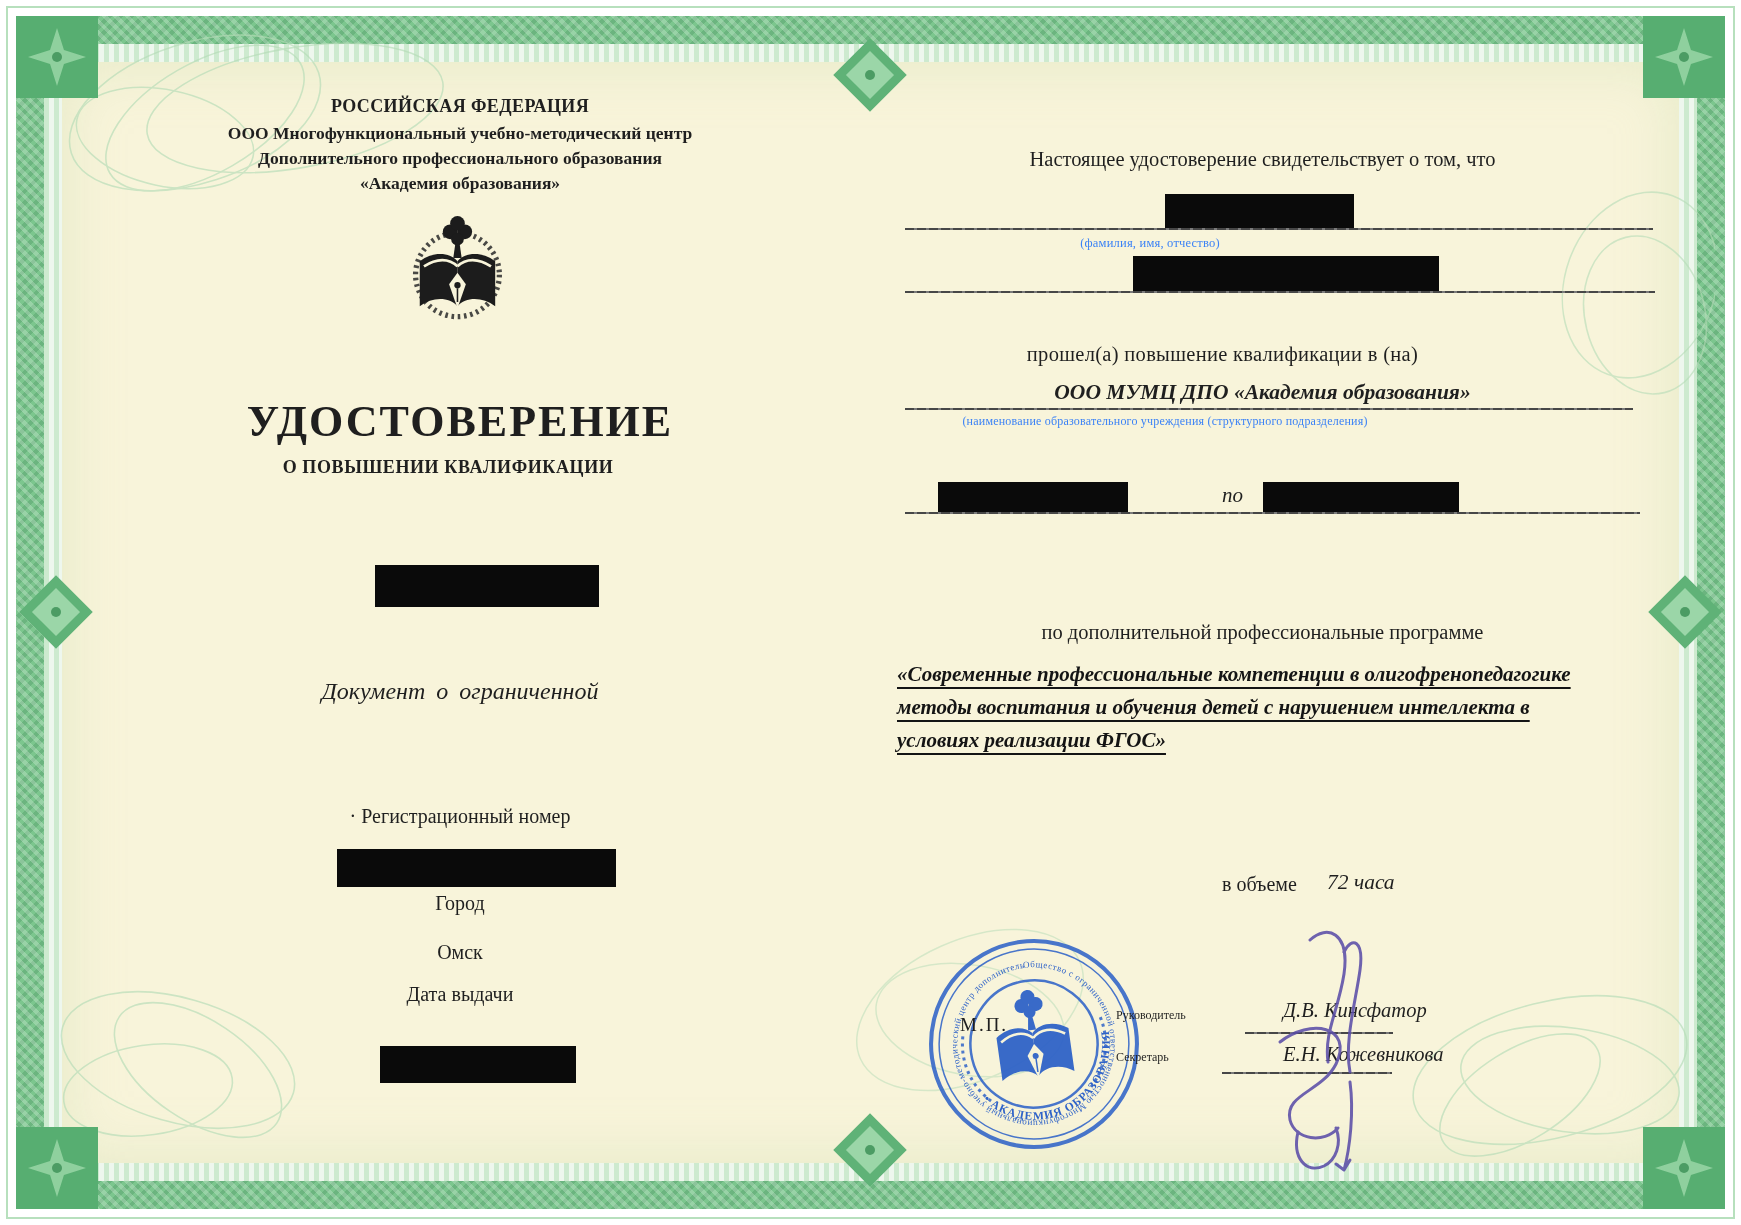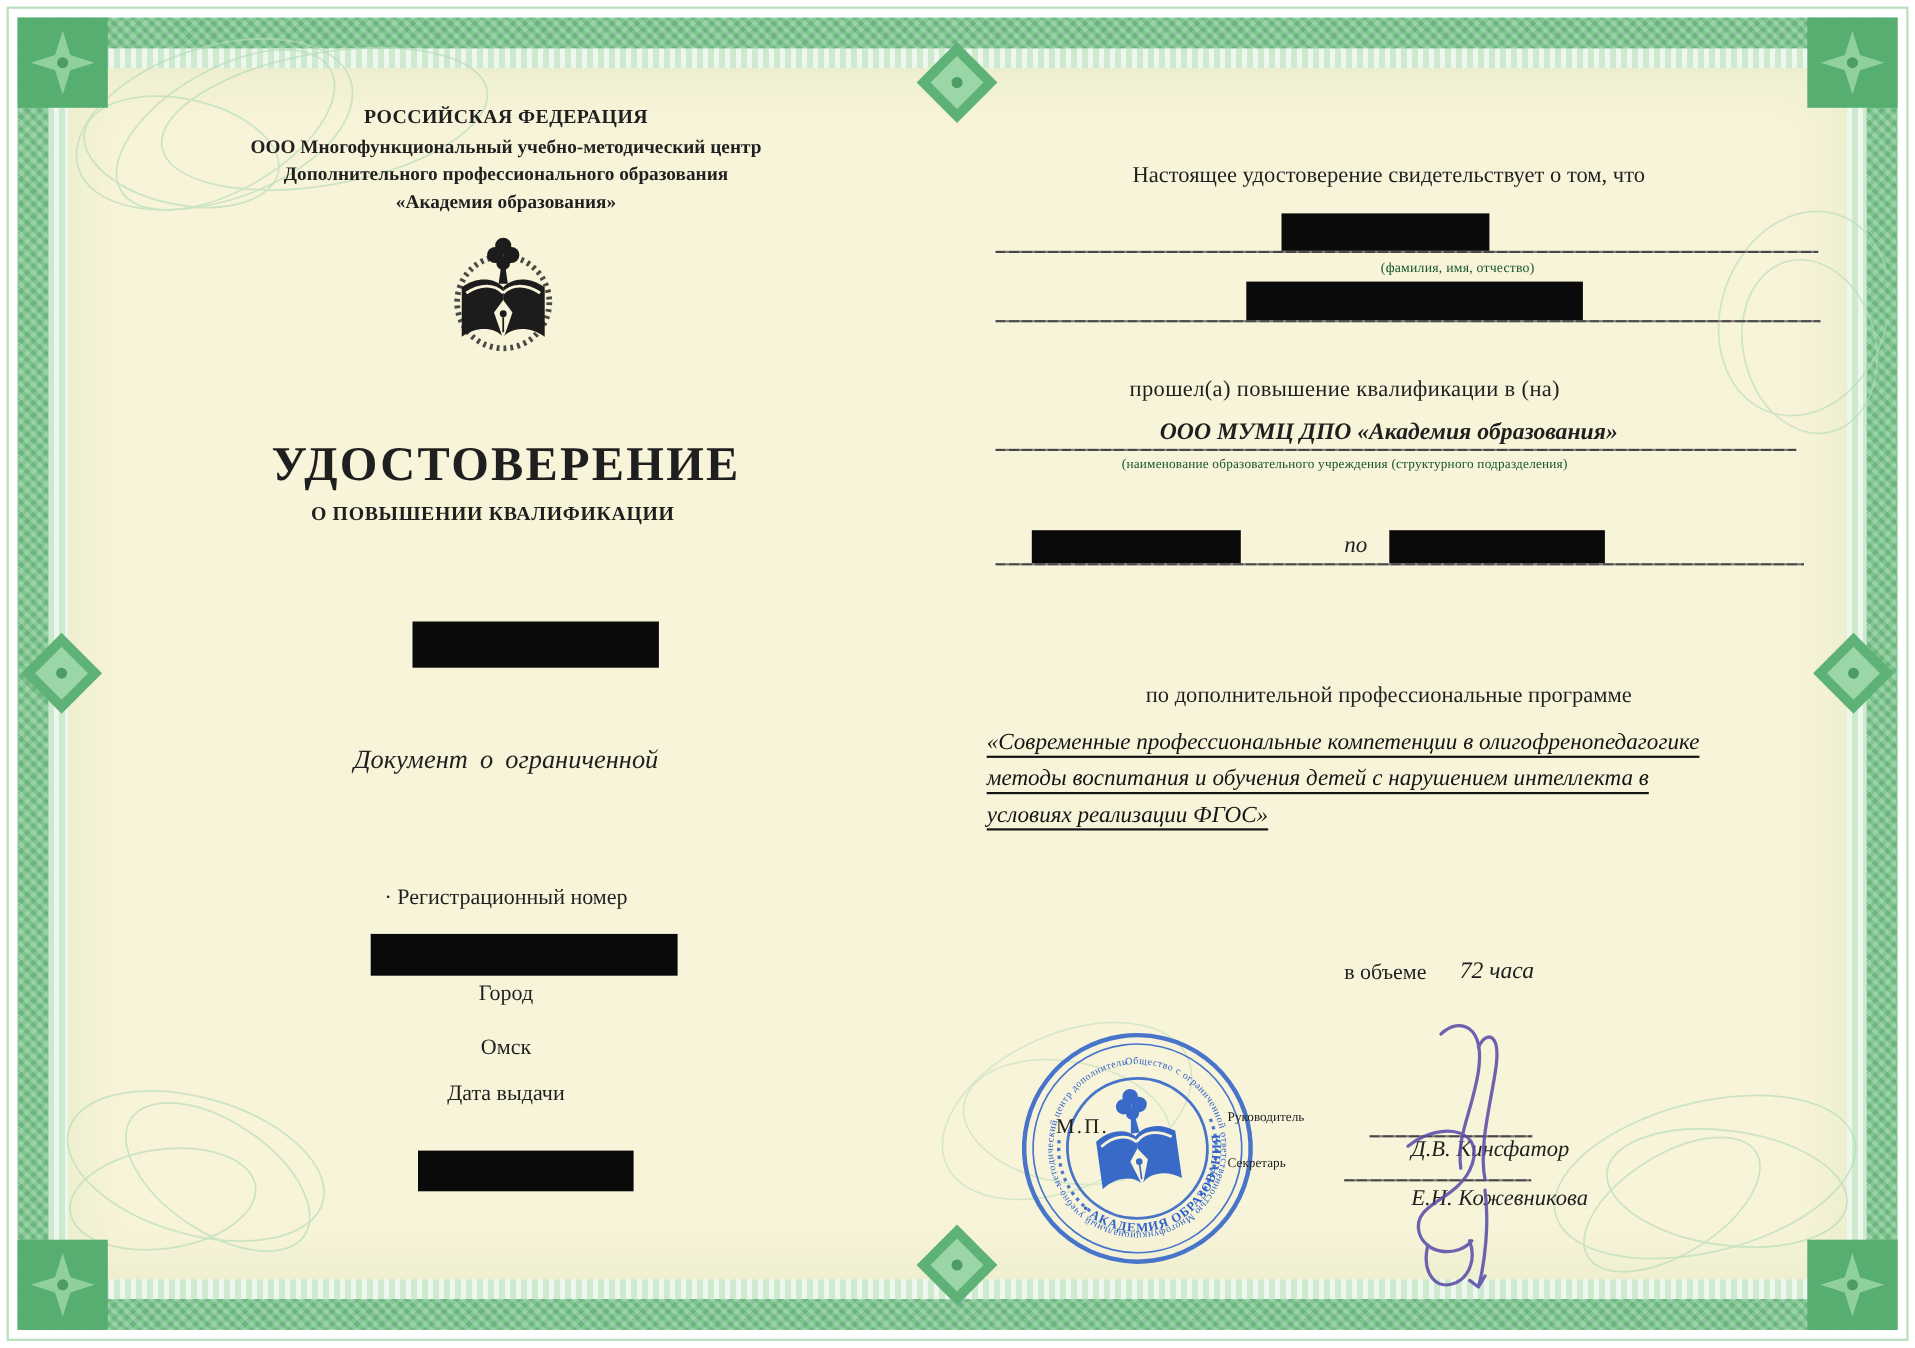--- a/index.html
+++ b/index.html
@@ -36,24 +36,24 @@
   
   .curl{position:absolute;z-index:1;pointer-events:none;}
   
   .abs{position:absolute;z-index:3;}
   .ctr{text-align:center;}
   .b{font-weight:bold;text-align:center;}
   .i{font-style:italic;}
   .redact{position:absolute;background:#0a0a0a;z-index:4;}
   .rule{position:absolute;height:2px;z-index:3;
     background:repeating-linear-gradient(90deg,#474747 0 9px,#7a7a7a 9px 12px);}
-  .caption{font-size:12.5px;color:#14532d;letter-spacing:.2px;text-align:right;}
-  .program-line{font-size:21px;font-weight:normal;font-style:italic;line-height:33px;
+  .caption{font-size:12.5px;color:#3b82f6;letter-spacing:.2px;}
+  .program-line{font-size:21px;font-weight:bold;font-style:italic;line-height:33px;
     text-decoration:underline;text-decoration-thickness:1.5px;text-underline-offset:6px;color:#141414;}
-  .sig-name{font-size:20.5px;font-style:italic;margin-top:35px;}
+  .sig-name{font-size:20.5px;font-style:italic;}
   .sig-label{font-size:12px;}
 </style>
 </head>
 <body>
 
 <div class="page">
 
   <div class="outer-line"></div>
   <div class="frame"></div>
   <div class="band"></div>

